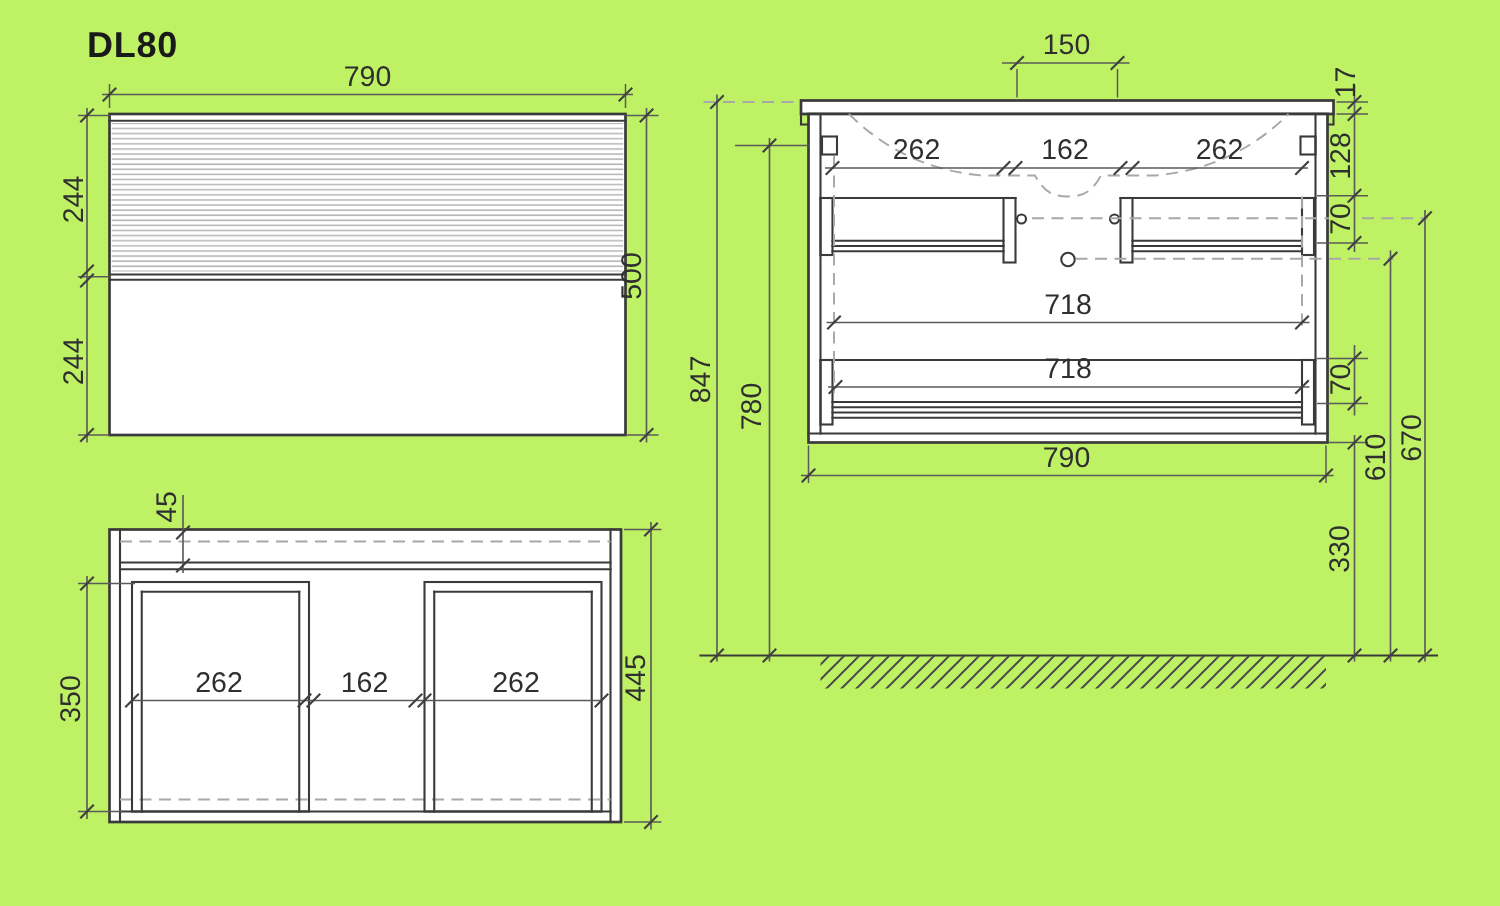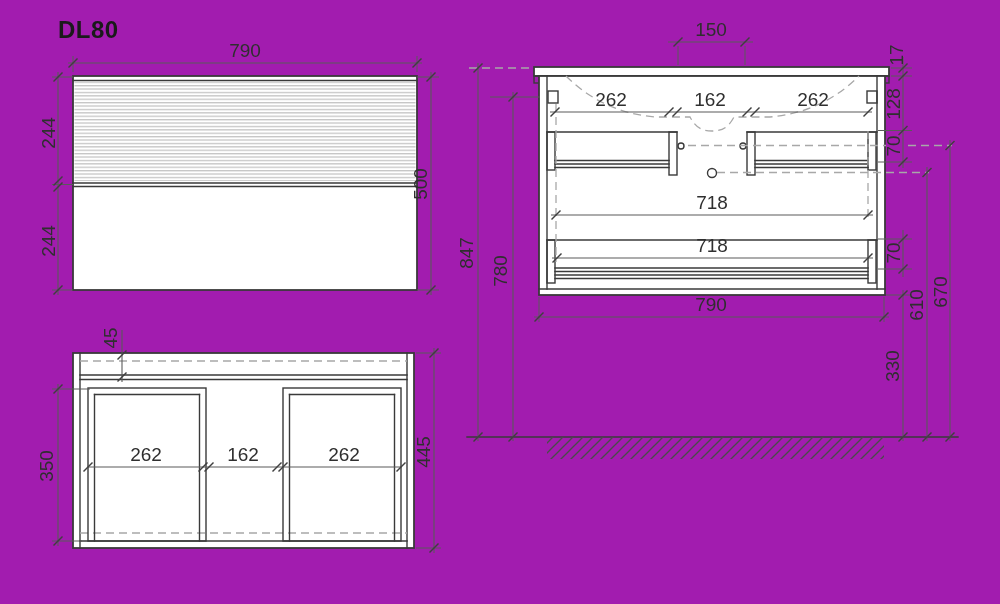--- a/index.html
+++ b/index.html
@@ -1,16 +1,16 @@
 <!DOCTYPE html>
 <html><head>
 <meta charset="utf-8">
 <style>
   html,body{margin:0;padding:0;background:#ffffff;}
-  .page{position:relative;width:1000px;height:604px;background:#a21caf;overflow:hidden;}
+  .page{position:relative;width:1000px;height:604px;background:#bef264;overflow:hidden;}
   svg{display:block;}
   text{font-family:"Liberation Sans",sans-serif;font-size:19px;fill:#2f2f2f;text-anchor:middle;}
   text.title{font-size:24px;font-weight:bold;fill:#1a1a1a;text-anchor:start;letter-spacing:0.5px;}
   .obj2{stroke:#3a3a3a;stroke-width:1.4;fill:none;stroke-linecap:square;}
   .objf{stroke:#3a3a3a;stroke-width:1.8;fill:#ffffff;}
   .dim{stroke:#5a5a5a;stroke-width:1.1;fill:none;}
   .ext{stroke:#5a5a5a;stroke-width:1;fill:none;}
   .dash{stroke:#a8a8a8;stroke-width:1.3;fill:none;stroke-dasharray:8 5;}
   .tick{stroke:#3f3f3f;stroke-width:1.4;fill:none;}
 </style>

